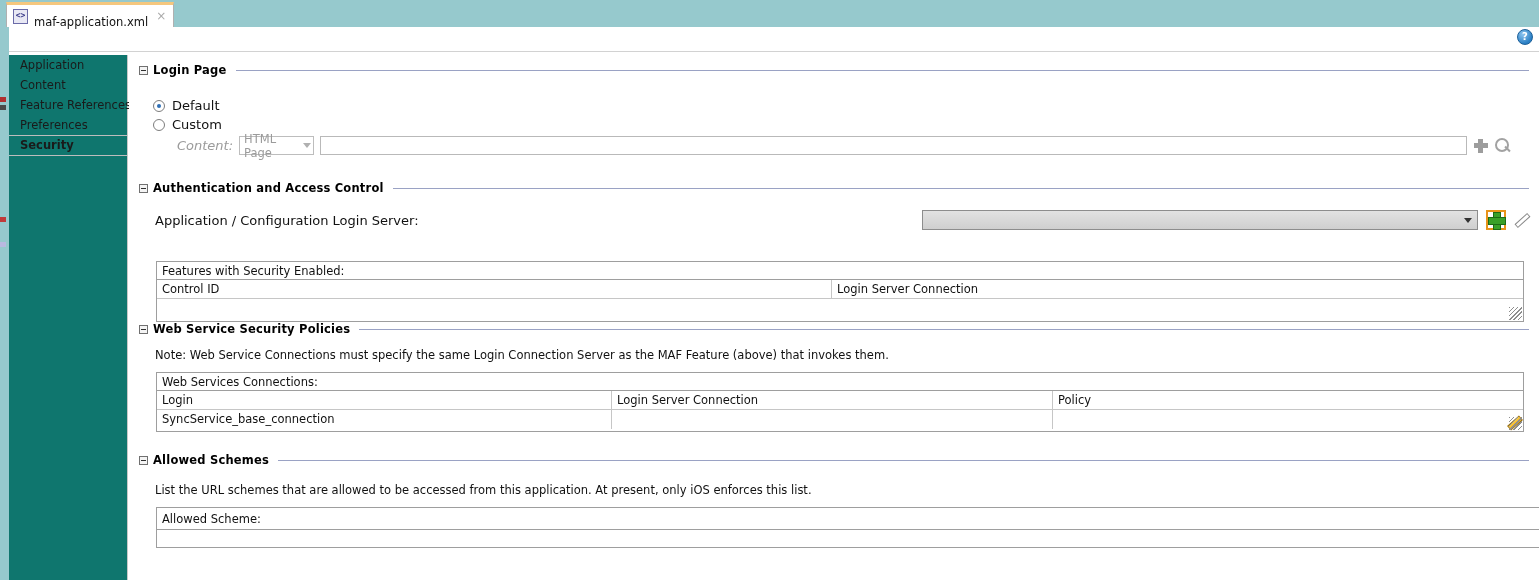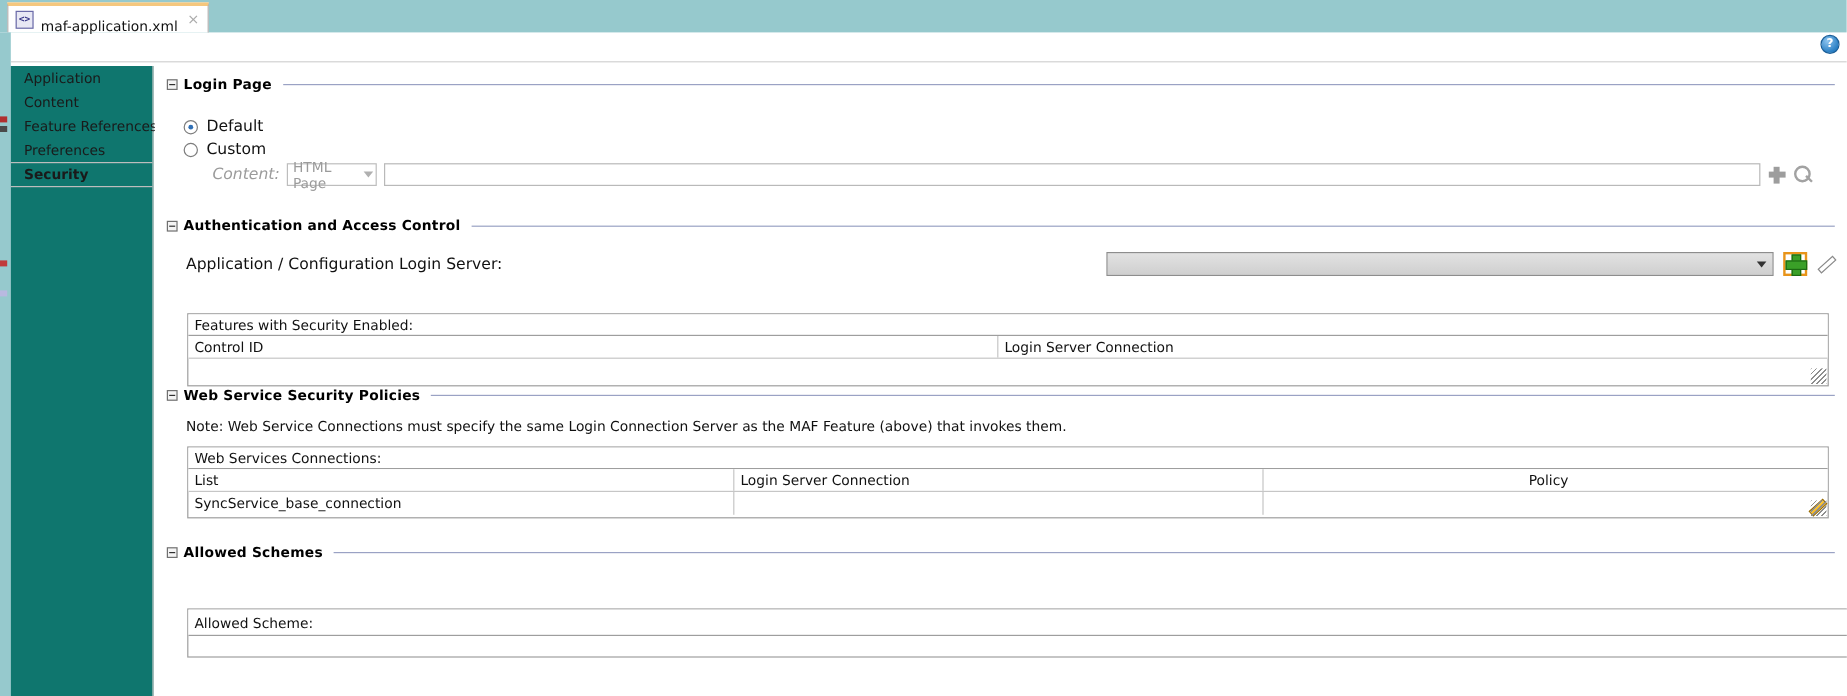--- a/index.html
+++ b/index.html
@@ -437,41 +437,42 @@
       <span class="twisty"></span>
       <span class="section-title">Web Service Security Policies</span>
       <span class="section-rule"></span>
     </div>
 
     <div class="note" style="position:absolute;left:26px;top:293px;">Note: Web Service Connections must specify the same Login Connection Server as the MAF Feature (above) that invokes them.</div>
 
     <div class="panel" style="position:absolute;left:27px;top:317px;width:1368px;height:60px;">
       <div class="panel-header">Web Services Connections:</div>
       <div class="grid-head">
-        <span class="cell" style="width:455px;">List</span>
+        <span class="cell" style="width:455px;">Login</span>
         <span class="cell" style="width:441px;">Login Server Connection</span>
-        <span class="cell" style="width:470px;border-right:none;text-align:center;">Policy</span>
+        <span class="cell" style="width:470px;border-right:none;">Policy</span>
       </div>
       <div class="grid-row">
         <span class="cell" style="width:455px;">SyncService_base_connection</span>
         <span class="cell" style="width:441px;"></span>
         <span class="cell" style="width:470px;border-right:none;"></span>
       </div>
       <div style="position:absolute;right:1px;bottom:1px;width:16px;height:16px;">
         <span class="pencil-yellow"></span>
       </div>
       <div class="grip"></div>
     </div>
 
     <div class="section-head" style="position:absolute;left:10px;top:398px;width:1390px;">
       <span class="twisty"></span>
       <span class="section-title">Allowed Schemes</span>
       <span class="section-rule"></span>
     </div>
 
+    <div class="note" style="position:absolute;left:26px;top:428px;">List the URL schemes that are allowed to be accessed from this application.  At present, only iOS enforces this list.</div>
 
     <div class="panel" style="position:absolute;left:27px;top:452px;width:1493px;height:41px;">
       <div class="panel-header" style="height:22px;line-height:22px;padding-right:3px;">
         <span>Allowed Scheme:</span>
         <span class="spacer"></span>
         <span class="icon-btn plus-green"></span>
         <span class="icon-btn x-gray" style="margin-left:7px;"></span>
       </div>
       <div style="height:17px;"></div>
       <div class="grip"></div>

